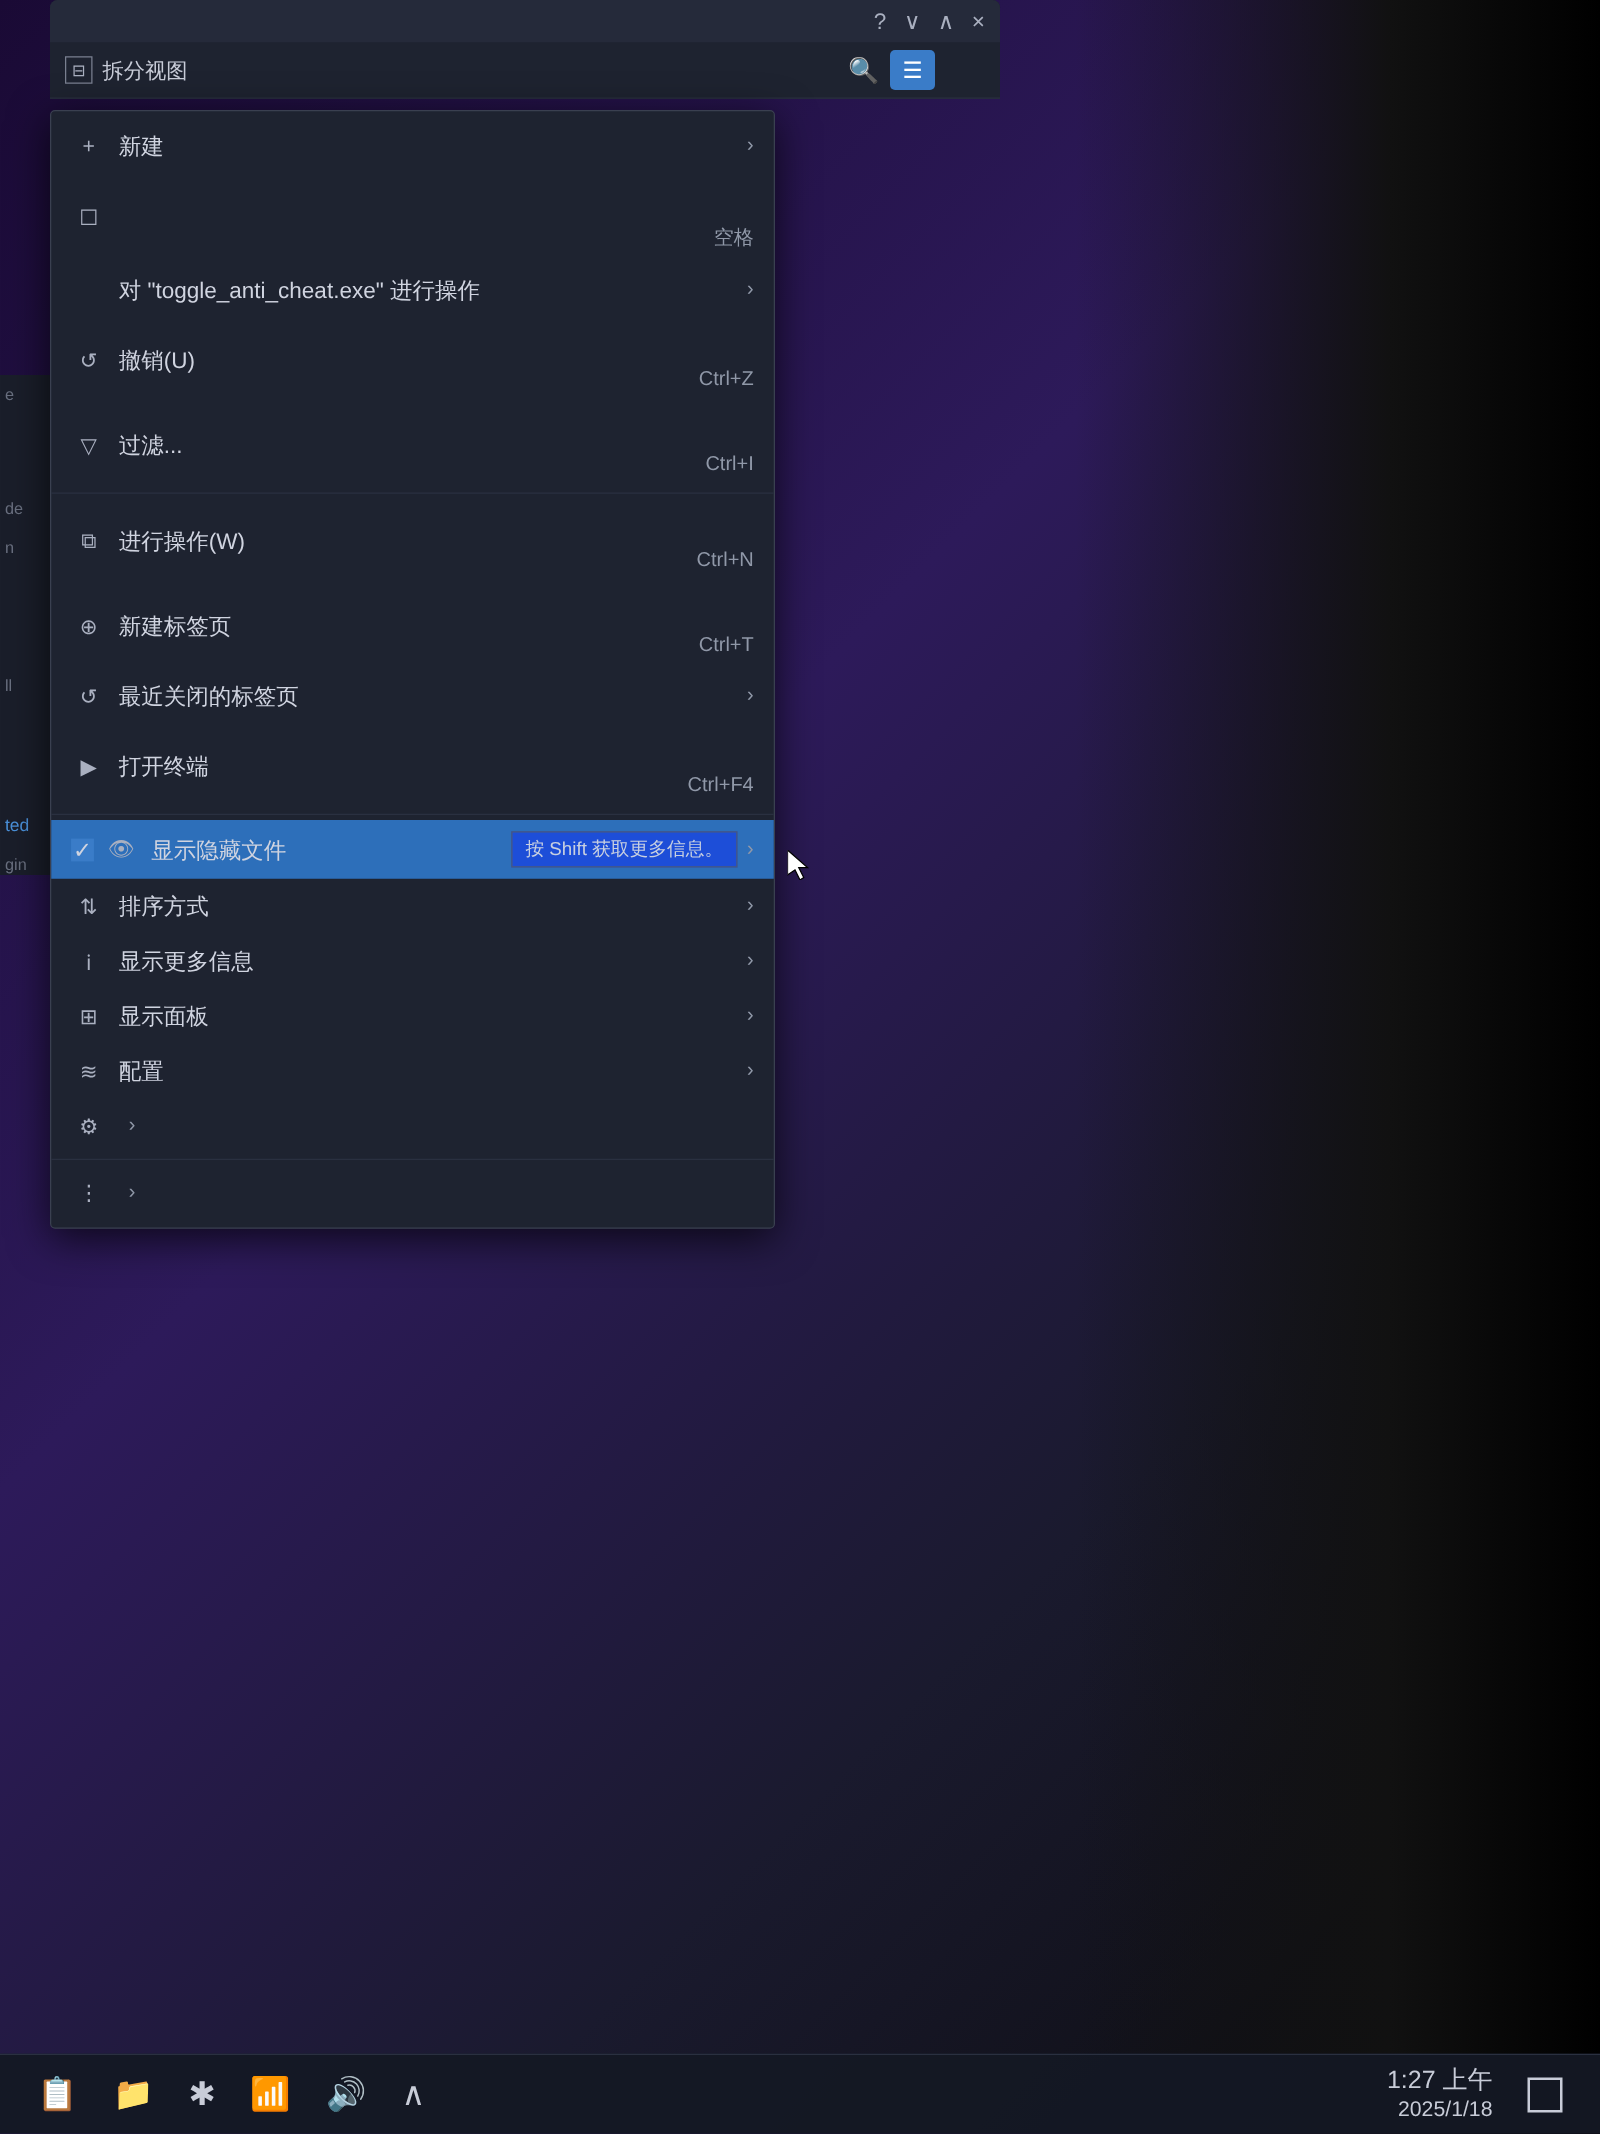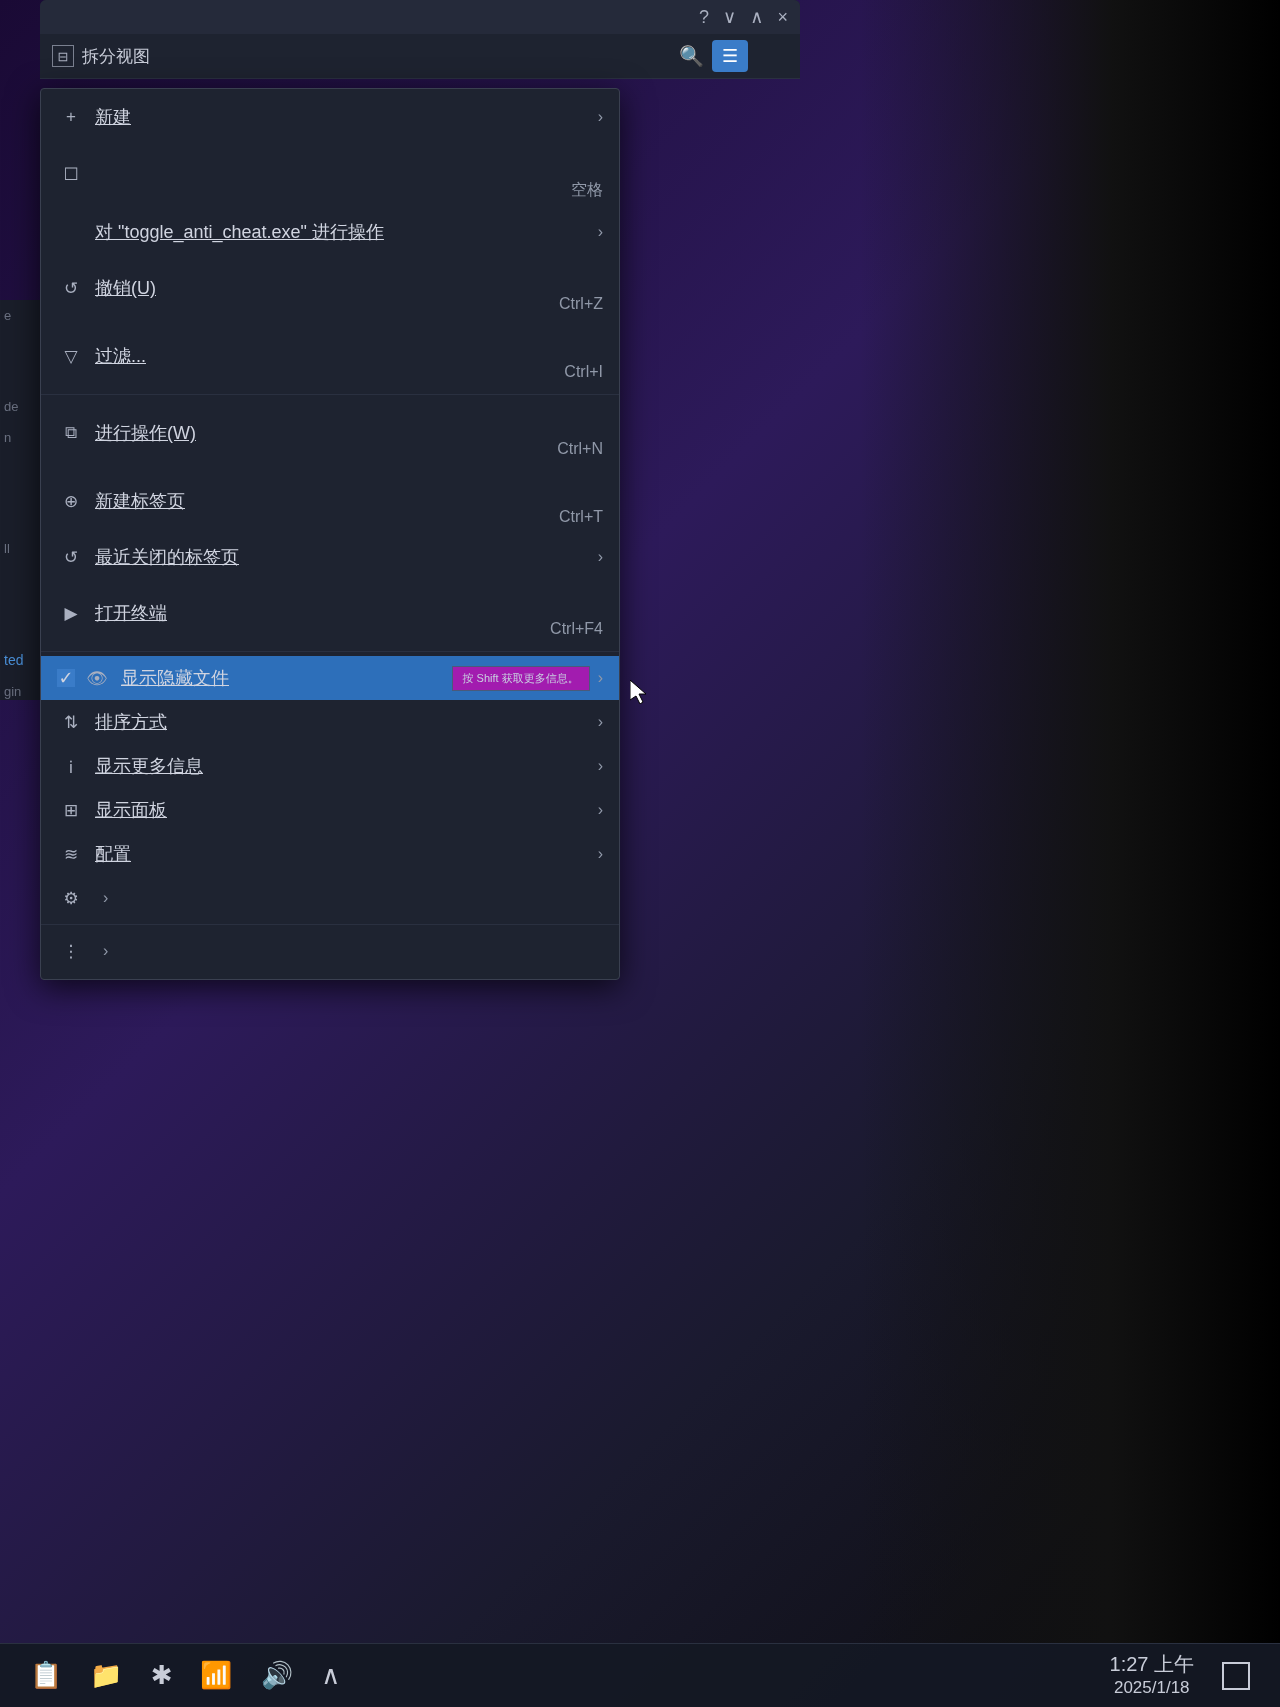--- a/index.html
+++ b/index.html
@@ -144,41 +144,40 @@
       text-align: center;
       margin-right: 10px;
       color: #aab0c0;
       font-size: 17px;
       flex-shrink: 0;
     }
 
     .menu-item .item-label {
       flex: 1;
       font-size: 18px;
-      text-decoration: underline;
     }
 
     .menu-item .item-shortcut {
       color: #9098a8;
       font-size: 16px;
       margin-left: auto;
       margin-top: 32px;
     }
 
     .menu-item .item-arrow {
       color: #9098a8;
       font-size: 16px;
       margin-left: 8px;
     }
 
     .menu-item .item-tooltip {
-      background: #a21caf;
+      background: #1d4ed8;
       border: 1px solid #4a5a7a;
       padding: 4px 10px;
-      font-size: 11px;
+      font-size: 15px;
       color: #c8d0e0;
       white-space: nowrap;
       margin-left: 8px;
     }
 
     .menu-separator {
       height: 1px;
       background: #2a3040;
       margin: 4px 0;
     }
@@ -215,21 +214,21 @@
     }
 
     .taskbar-icon {
       color: #c8ccd8;
       font-size: 26px;
       cursor: pointer;
     }
 
     .taskbar-clock {
       margin-left: auto;
-      text-align: center;
+      text-align: right;
       color: #c8ccd8;
       font-size: 17px;
       line-height: 1.3;
     }
 
     .taskbar-clock .time {
       font-size: 20px;
       font-weight: 500;
     }
 

